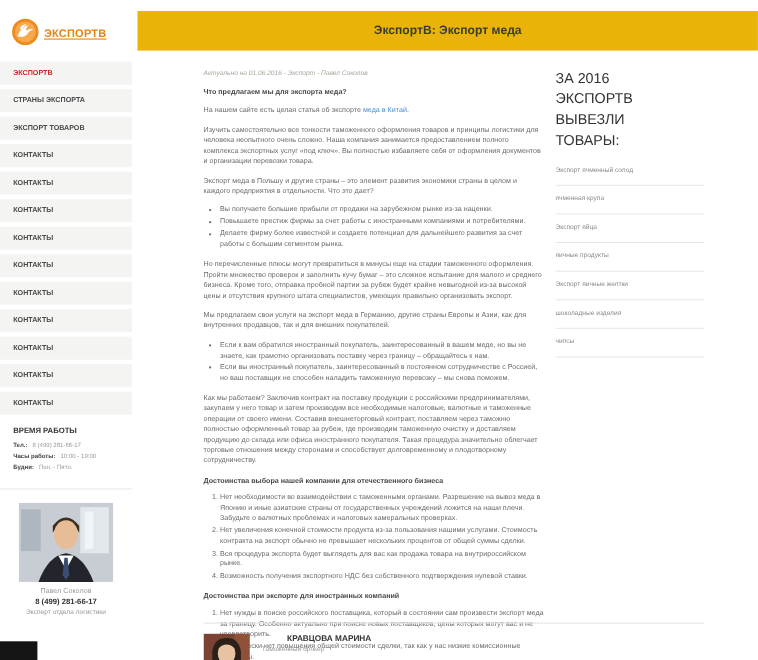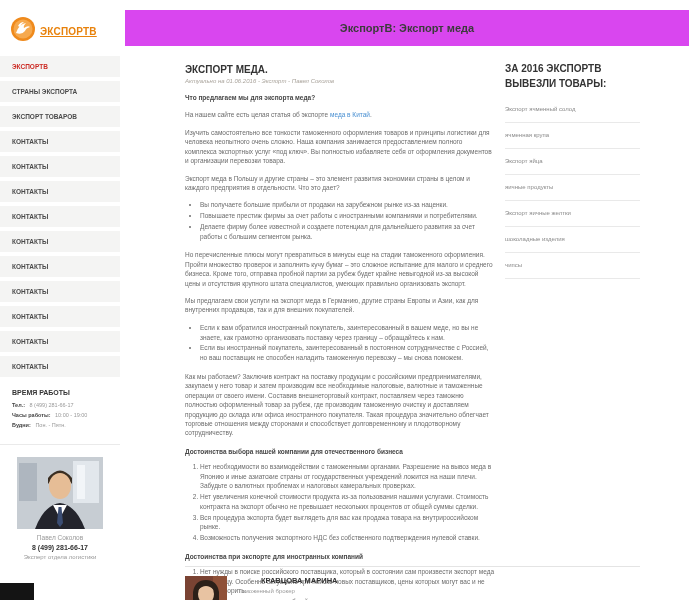--- a/index.html
+++ b/index.html
@@ -4,21 +4,21 @@
 <style>
   html,body{margin:0;padding:0;}
   body{
     width:689px;height:600px;position:relative;overflow:hidden;
     background:#ffffff;font-family:"Liberation Sans",sans-serif;
     -webkit-font-smoothing:antialiased;
   }
   
   .header-band{
     position:absolute;left:125px;top:10px;width:564px;height:36px;
-    background:#d946ef;display:flex;align-items:center;justify-content:center;
+    background:#eab308;display:flex;align-items:center;justify-content:center;
   }
   .page-title{font-size:11px;font-weight:bold;color:#3b3b3b;}
   .logo{position:absolute;left:10px;top:16px;display:flex;align-items:center;gap:4px;cursor:pointer;}
   .logo-text{color:#e8820c;font-weight:bold;font-size:10px;text-decoration:underline;letter-spacing:.2px;}
   
   .sidebar{position:absolute;left:0;top:56px;width:120px;}
   .menu-item{
     height:21px;margin-bottom:4px;background:#f4f4f3;display:flex;align-items:center;
     padding-left:12px;font-size:6.5px;font-weight:bold;color:#4a4a4a;cursor:pointer;
   }
@@ -38,21 +38,21 @@
   .article-title{font-size:10px;font-weight:bold;color:#333;margin:0 0 3px;}
   .article-meta{font-size:6px;font-style:italic;color:#aaa49c;margin-bottom:9px;}
   .main p{font-size:6.5px;color:#6c6c6c;line-height:1.45;margin:0 0 8px;}
   .main p.q{font-weight:bold;color:#474747;}
   .main h4{font-size:6.5px;font-weight:bold;color:#474747;margin:10px 0 7px;}
   .main ul,.main ol{margin:0 0 9px 0;padding-left:15px;font-size:6.5px;color:#6c6c6c;line-height:1.5;}
   .main li{margin-bottom:1px;}
   .main a{color:#4a90d2;text-decoration:none;cursor:pointer;}
   
   .right-sidebar{position:absolute;left:505px;top:62px;width:135px;}
-  .rs-title{font-size:10px;font-weight:bold;color:#333;line-height:1.45;margin-bottom:6px;width:120px;}
+  .rs-title{font-size:13px;font-weight:normal;color:#333;line-height:1.45;margin-bottom:6px;width:120px;}
   .rs-item{font-size:6px;color:#8a8a8a;padding:9px 0 10px;border-bottom:1px solid #e9e9e9;cursor:pointer;}
   
   .author{position:absolute;left:185px;top:566px;width:455px;border-top:1px solid #e4e4e4;padding-top:9px;display:flex;gap:11px;}
   .author-photo{width:42px;height:42px;flex:0 0 auto;}
   .author-name{font-size:7.5px;font-weight:bold;color:#333;padding-left:23px;}
   .author-role{font-size:6px;color:#9a9a9a;margin:3px 0 7px;}
 </style>
 </head>
 <body>
 
@@ -118,21 +118,20 @@
     </svg>
     <div class="staff-name">Павел Соколов</div>
     <div class="staff-phone">8 (499) 281-66-17</div>
     <div class="staff-role">Эксперт отдела логистики</div>
   </div>
 </div>
 
 <div class="footer-dark"></div>
 
 <div class="main">
-  <div class="article-title">ЭКСПОРТ МЕДА.</div>
   <div class="article-meta">Актуально на 01.06.2016 - Экспорт - Павел Соколов</div>
   <div id="article-body">
       <p class="q">Что предлагаем мы для экспорта меда?</p>
       <p>На нашем сайте есть целая статья об экспорте <a>меда в Китай</a>.</p>
       <p>Изучить самостоятельно все тонкости таможенного оформления товаров и принципы логистики для человека неопытного очень сложно. Наша компания занимается предоставлением полного комплекса экспортных услуг «под ключ». Вы полностью избавляете себя от оформления документов и организации перевозки товара.</p>
       <p>Экспорт меда в Польшу и другие страны – это элемент развития экономики страны в целом и каждого предприятия в отдельности. Что это дает?</p>
       <ul>
         <li>Вы получаете большие прибыли от продажи на зарубежном рынке из-за наценки.</li>
         <li>Повышаете престиж фирмы за счет работы с иностранными компаниями и потребителями.</li>
         <li>Делаете фирму более известной и создаете потенциал для дальнейшего развития за счет работы с большим сегментом рынка.</li>

